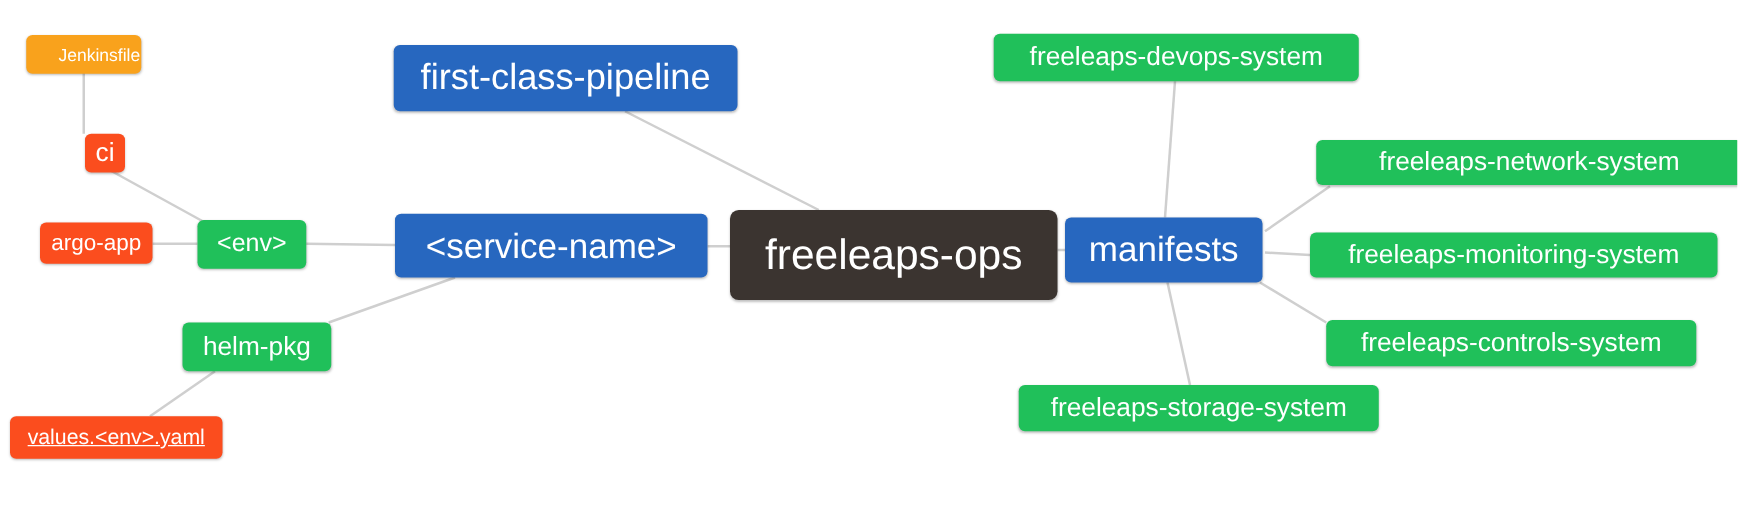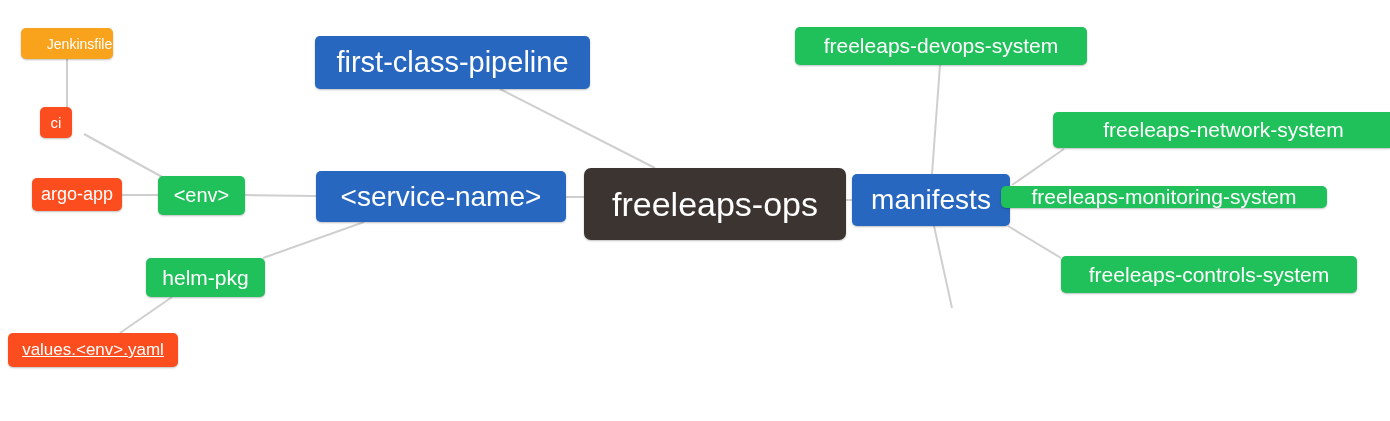--- a/index.html
+++ b/index.html
@@ -28,32 +28,32 @@
     box-sizing: border-box;
     cursor: default;
   }
   .c-blue   { background: #2767bf; }
   .c-green  { background: #20c05a; }
   .c-red    { background: #fb4d1e; }
   .c-orange { background: #f9a21c; padding-left: 25px; }
   .c-dark   { background: #3b3430; border-radius: 7px; }
 
   .n-jenkinsfile { left: 21px;   top: 28px;  width: 92px;  height: 31px; font-size: 14px; }
-  .n-ci          { left: 40px;   top: 107px; width: 32px;  height: 31px; font-size: 15px; }
+  .n-ci          { left: 68px;   top: 107px; width: 32px;  height: 31px; font-size: 21px; }
   .n-argo-app    { left: 32px;   top: 178px; width: 90px;  height: 33px; font-size: 18px; }
   .n-env         { left: 158px;  top: 176px; width: 87px;  height: 39px; font-size: 20px; }
   .n-helm-pkg    { left: 146px;  top: 258px; width: 119px; height: 39px; font-size: 21px; }
   .n-values      { left: 8px;    top: 333px; width: 170px; height: 34px; font-size: 17px; text-decoration: underline; }
   .n-pipeline    { left: 315px;  top: 36px;  width: 275px; height: 53px; font-size: 29px; }
   .n-service     { left: 316px;  top: 171px; width: 250px; height: 51px; font-size: 28px; }
   .n-ops         { left: 584px;  top: 168px; width: 262px; height: 72px; font-size: 34px; }
   .n-manifests   { left: 852px;  top: 174px; width: 158px; height: 52px; font-size: 28px; }
   .n-devops      { left: 795px;  top: 27px;  width: 292px; height: 38px; font-size: 21px; }
   .n-network     { left: 1053px; top: 112px; width: 341px; height: 36px; font-size: 21px; }
-  .n-monitoring  { left: 1001px; top: 186px; width: 326px; height: 22px; font-size: 21px; }
+  .n-monitoring  { left: 1048px; top: 186px; width: 326px; height: 36px; font-size: 21px; }
   .n-controls    { left: 1061px; top: 256px; width: 296px; height: 37px; font-size: 21px; }
   .n-storage     { left: 815px;  top: 308px; width: 288px; height: 37px; font-size: 21px; }
 
   #edge-layer line { stroke: #cfcfcf; stroke-width: 2; }
 </style>
 </head>
 <body>
 
 <div id="canvas">
 
@@ -81,14 +81,15 @@
   <div class="node n-helm-pkg    c-green">helm-pkg</div>
   <div class="node n-values      c-red">values.&lt;env&gt;.yaml</div>
   <div class="node n-service     c-blue">&lt;service-name&gt;</div>
   <div class="node n-pipeline    c-blue">first-class-pipeline</div>
   <div class="node n-ops         c-dark">freeleaps-ops</div>
   <div class="node n-manifests   c-blue">manifests</div>
   <div class="node n-devops      c-green">freeleaps-devops-system</div>
   <div class="node n-network     c-green">freeleaps-network-system</div>
   <div class="node n-monitoring  c-green">freeleaps-monitoring-system</div>
   <div class="node n-controls    c-green">freeleaps-controls-system</div>
+  <div class="node n-storage     c-green">freeleaps-storage-system</div>
 
 </div>
 
 </body></html>

